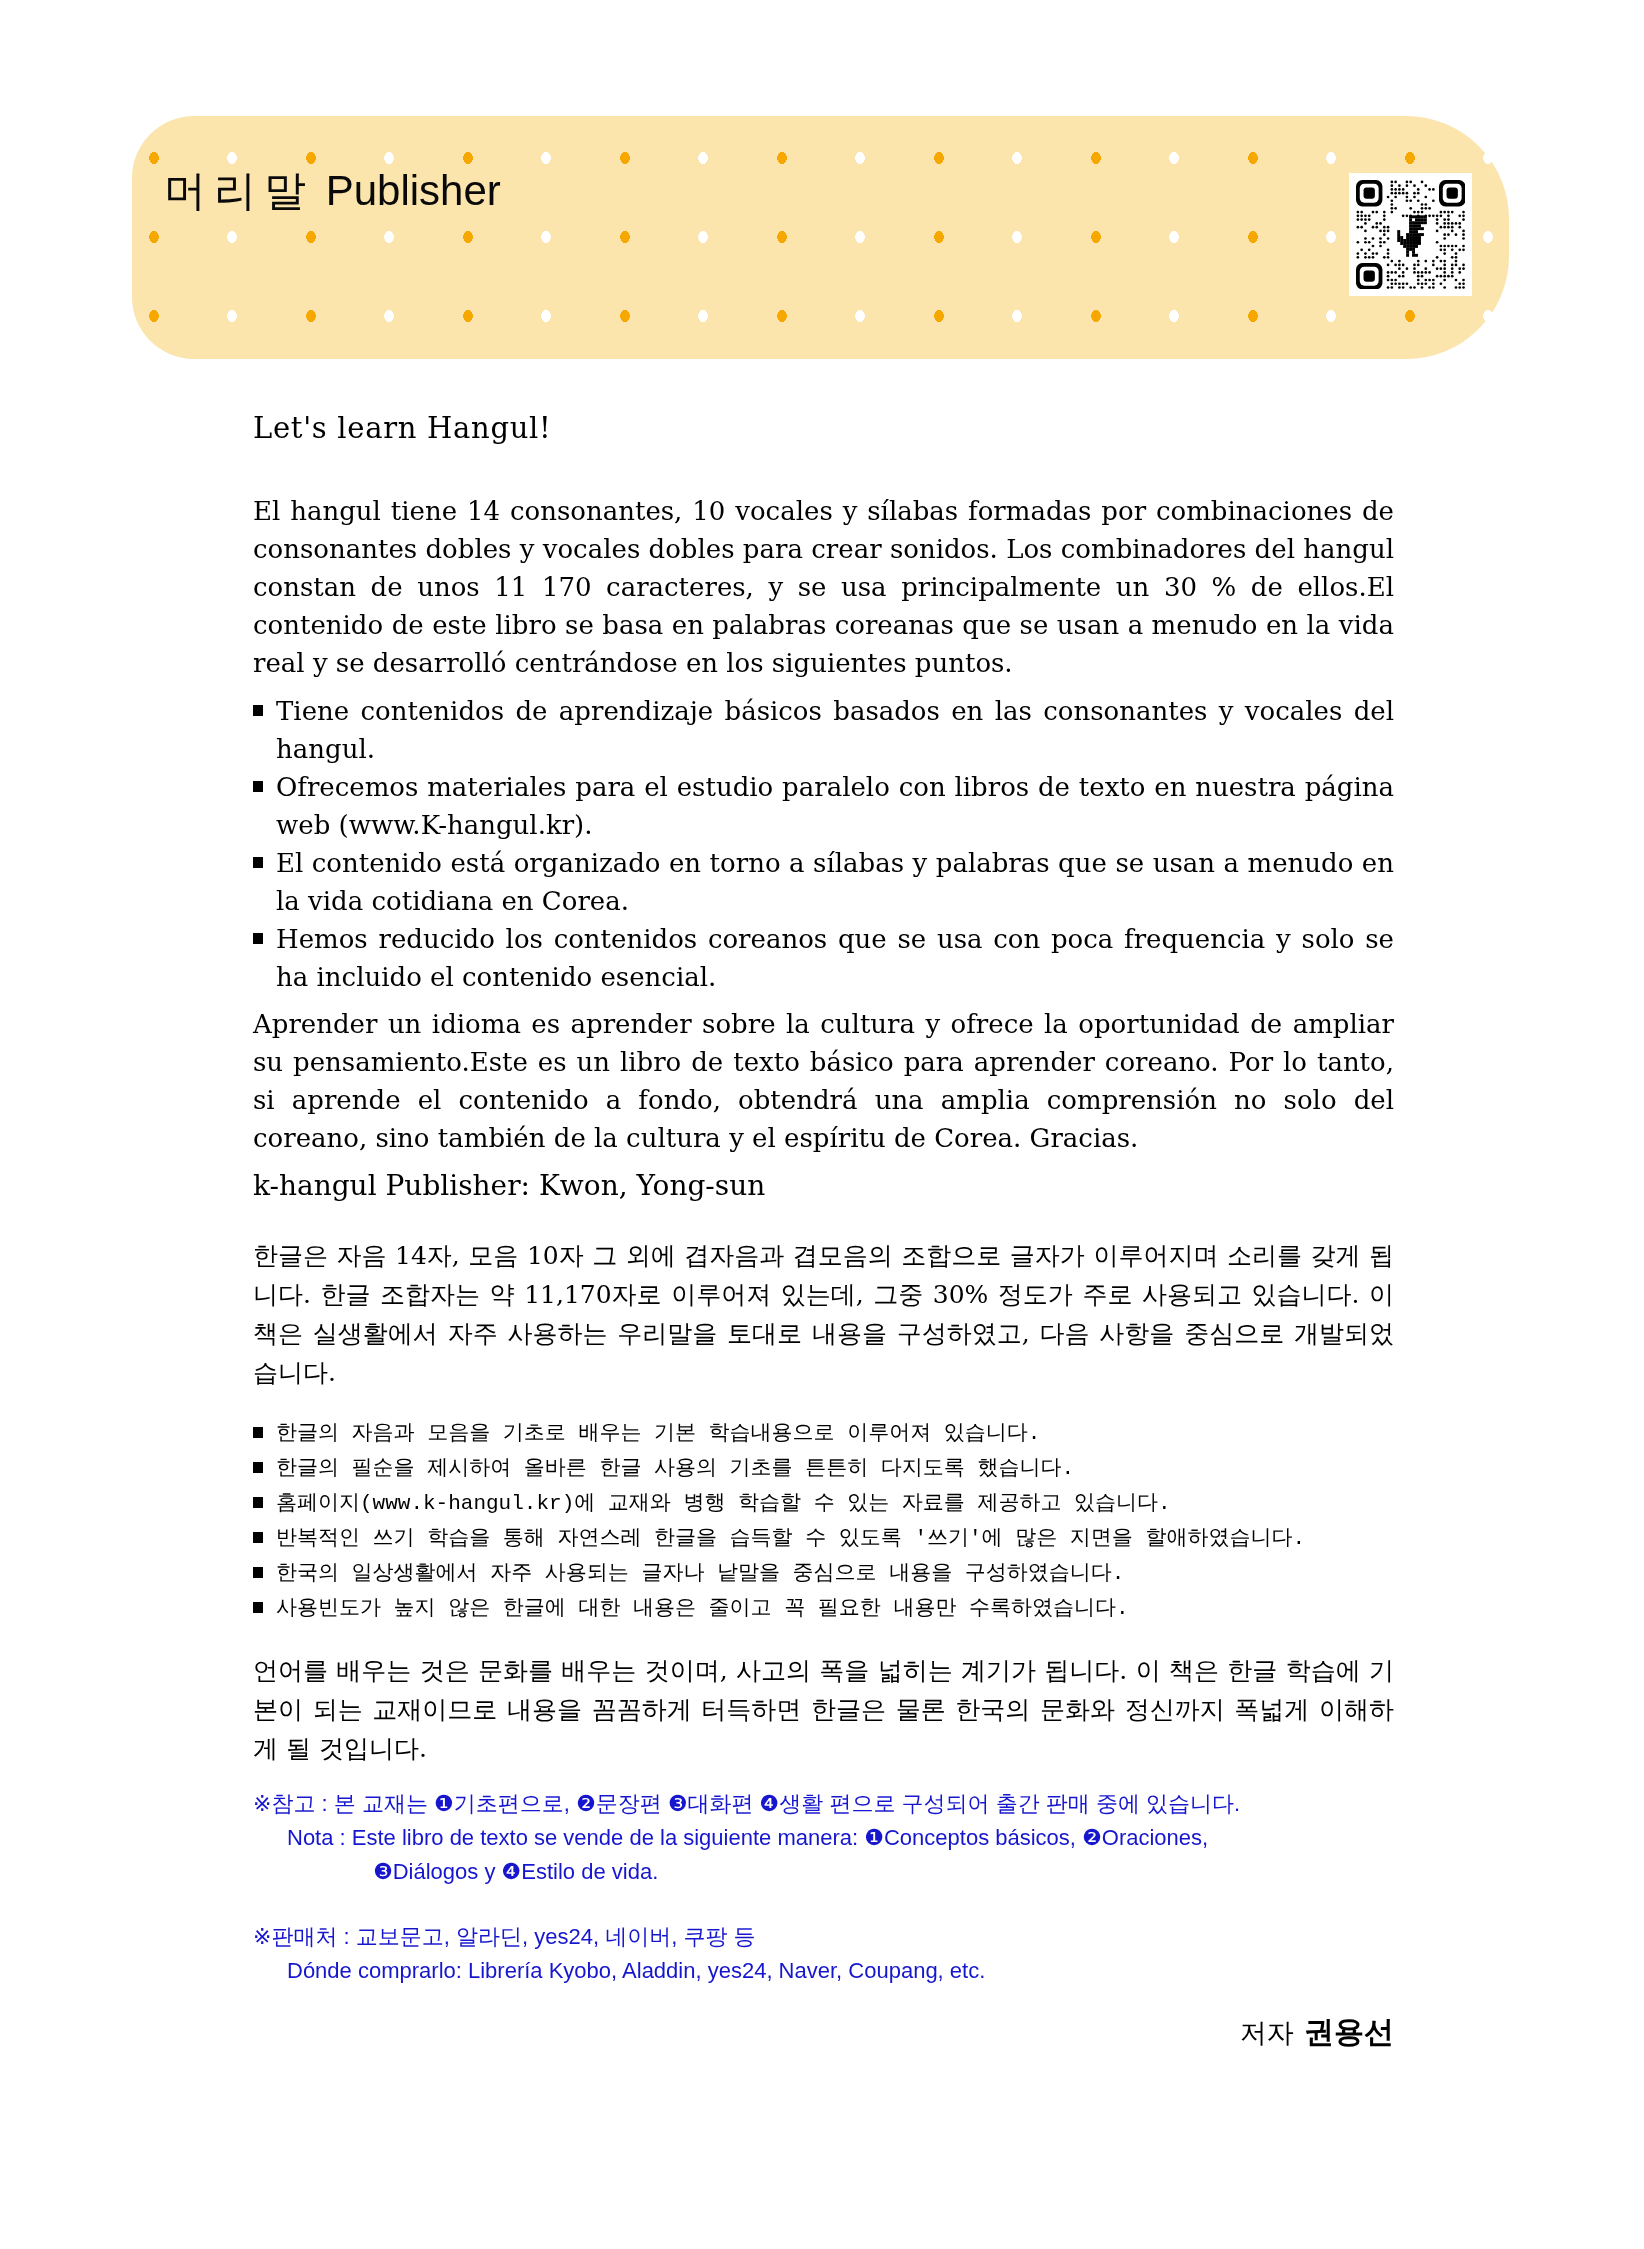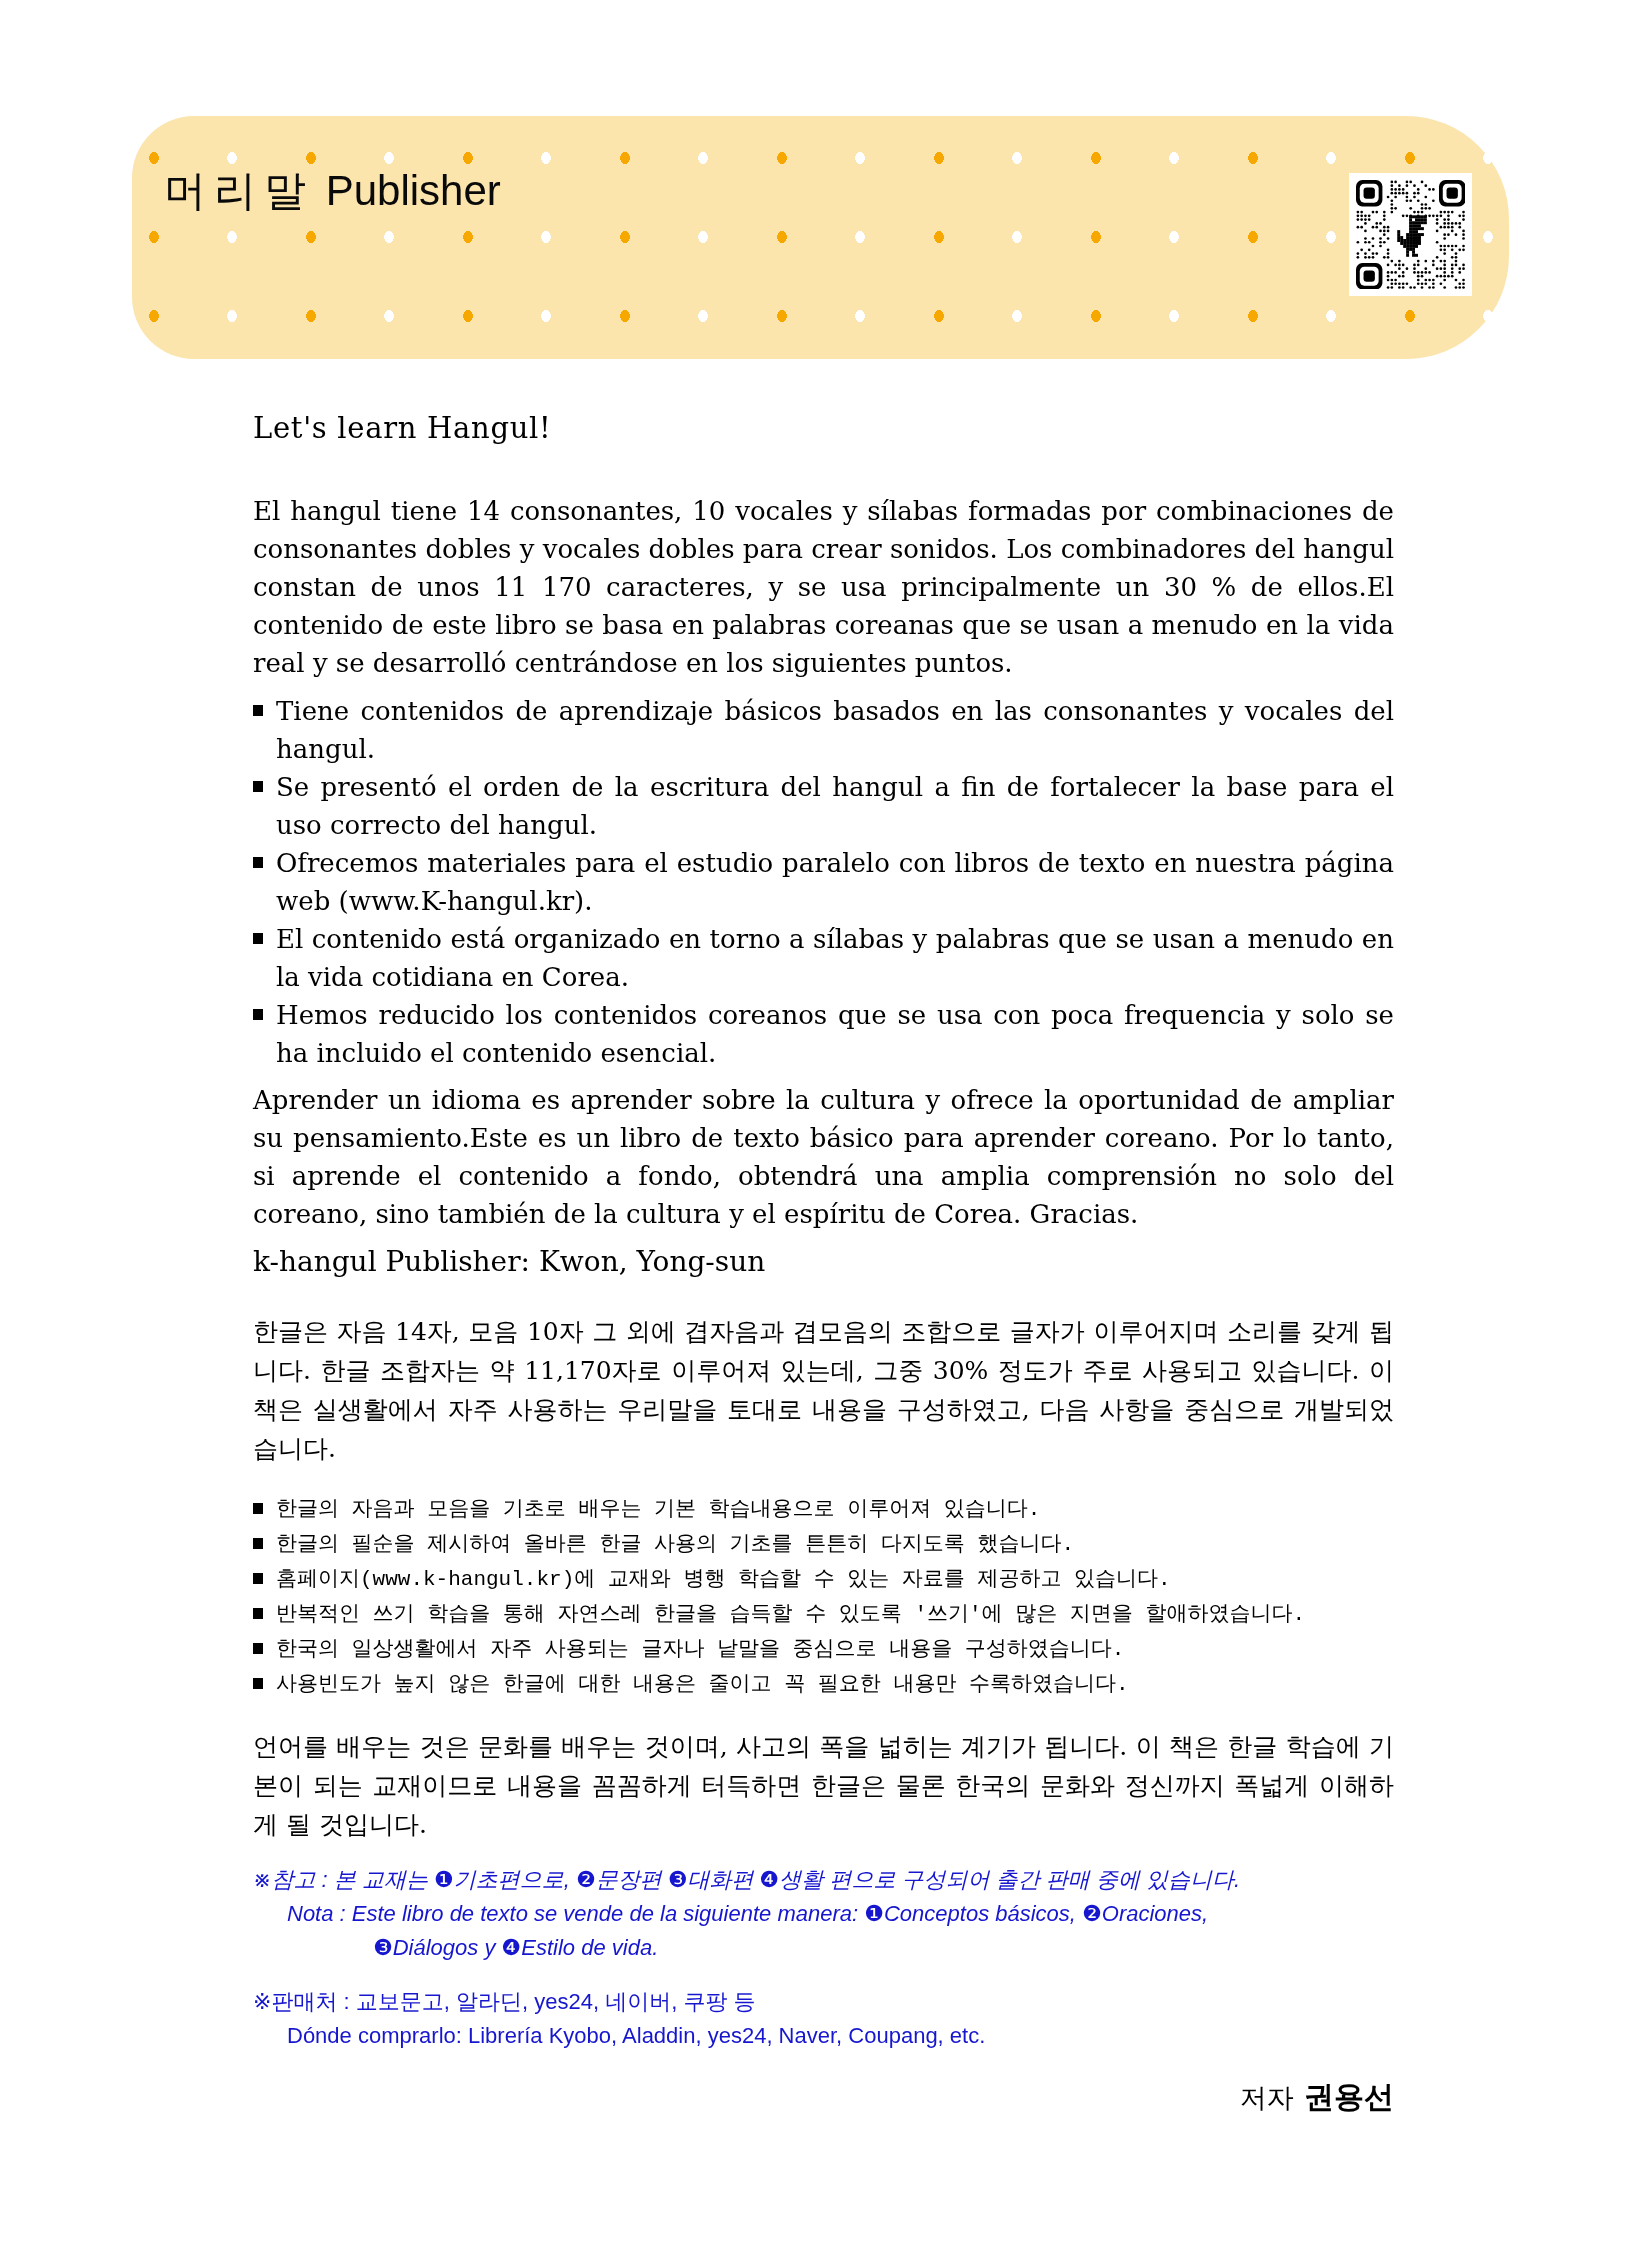--- a/index.html
+++ b/index.html
@@ -37,21 +37,21 @@
   ul.es-list{font-size:26px;line-height:38px;margin-bottom:8.8px;}
   .es-list li .sq{top:12.5px;}
   ul.ko-list{font-family:Liberation Mono, monospace;
              font-size:21px;line-height:35px;margin-bottom:25px;}
   .ko-list li .sq{top:11px;}
 
   .publisher{margin:0 0 31px 0;font-size:28px;line-height:38px;}
 
   .note{font-family:"Liberation Sans","DejaVu Sans",sans-serif;color:var(--accent-blue,#1616CE);
         font-size:22px;line-height:34px;}
-  .note-1{margin:0 0 20px 0;font-style:italic;}
+  .note-1{margin:0 0 31px 0;}
   .note-2{margin:0 0 14.7px 0;}
   .ind1{padding-left:34px;}
   .ind2{padding-left:120px;}
 
   .author{margin:19px 0 0 0;text-align:right;font-size:27px;line-height:50px;}
   .author-name{font-weight:bold;font-size:30px;margin-left:10.3px;}
 </style>
 </head>
 <body>
 
@@ -393,21 +393,21 @@
   </header>
 
   <main class="content">
 
     <h2 class="heading">Let's learn Hangul!</h2>
 
     <p class="para es-para">El hangul tiene 14 consonantes, 10 vocales y sílabas formadas por combinaciones de consonantes dobles y vocales dobles para crear sonidos. Los combinadores del hangul constan de unos 11 170 caracteres, y se usa principalmente un 30 % de ellos.El contenido de este libro se basa en palabras coreanas que se usan a menudo en la vida real y se desarrolló centrándose en los siguientes puntos.</p>
 
     <ul class="blist es-list">
         <li><span class="sq"></span><span>Tiene contenidos de aprendizaje básicos basados en las consonantes y vocales del hangul.</span></li>
-        <li><span class="sq"></span><span>Se presentó el orden de la escritura del hangul a fin de fortalecer la base para el uso correcto del hangul.</span></li>
+        <li><span class="sq"></span></li>
         <li><span class="sq"></span></li>
         <li><span class="sq"></span><span>Ofrecemos materiales para el estudio paralelo con libros de texto en nuestra página web (www.K-hangul.kr).</span></li>
         <li><span class="sq"></span><span>El contenido está organizado en torno a sílabas y palabras que se usan a menudo en la vida cotidiana en Corea.</span></li>
         <li><span class="sq"></span><span>Hemos reducido los contenidos coreanos que se usa con poca frequencia y solo se ha incluido el contenido esencial.</span></li>
       </ul>
 
     <p class="para es-para">Aprender un idioma es aprender sobre la cultura y ofrece la oportunidad de ampliar su pensamiento.Este es un libro de texto básico para aprender coreano. Por lo tanto, si aprende el contenido a fondo, obtendrá una amplia comprensión no solo del coreano, sino también de la cultura y el espíritu de Corea. Gracias.</p>
 
     <p class="publisher">k-hangul Publisher: Kwon, Yong-sun</p>
 

